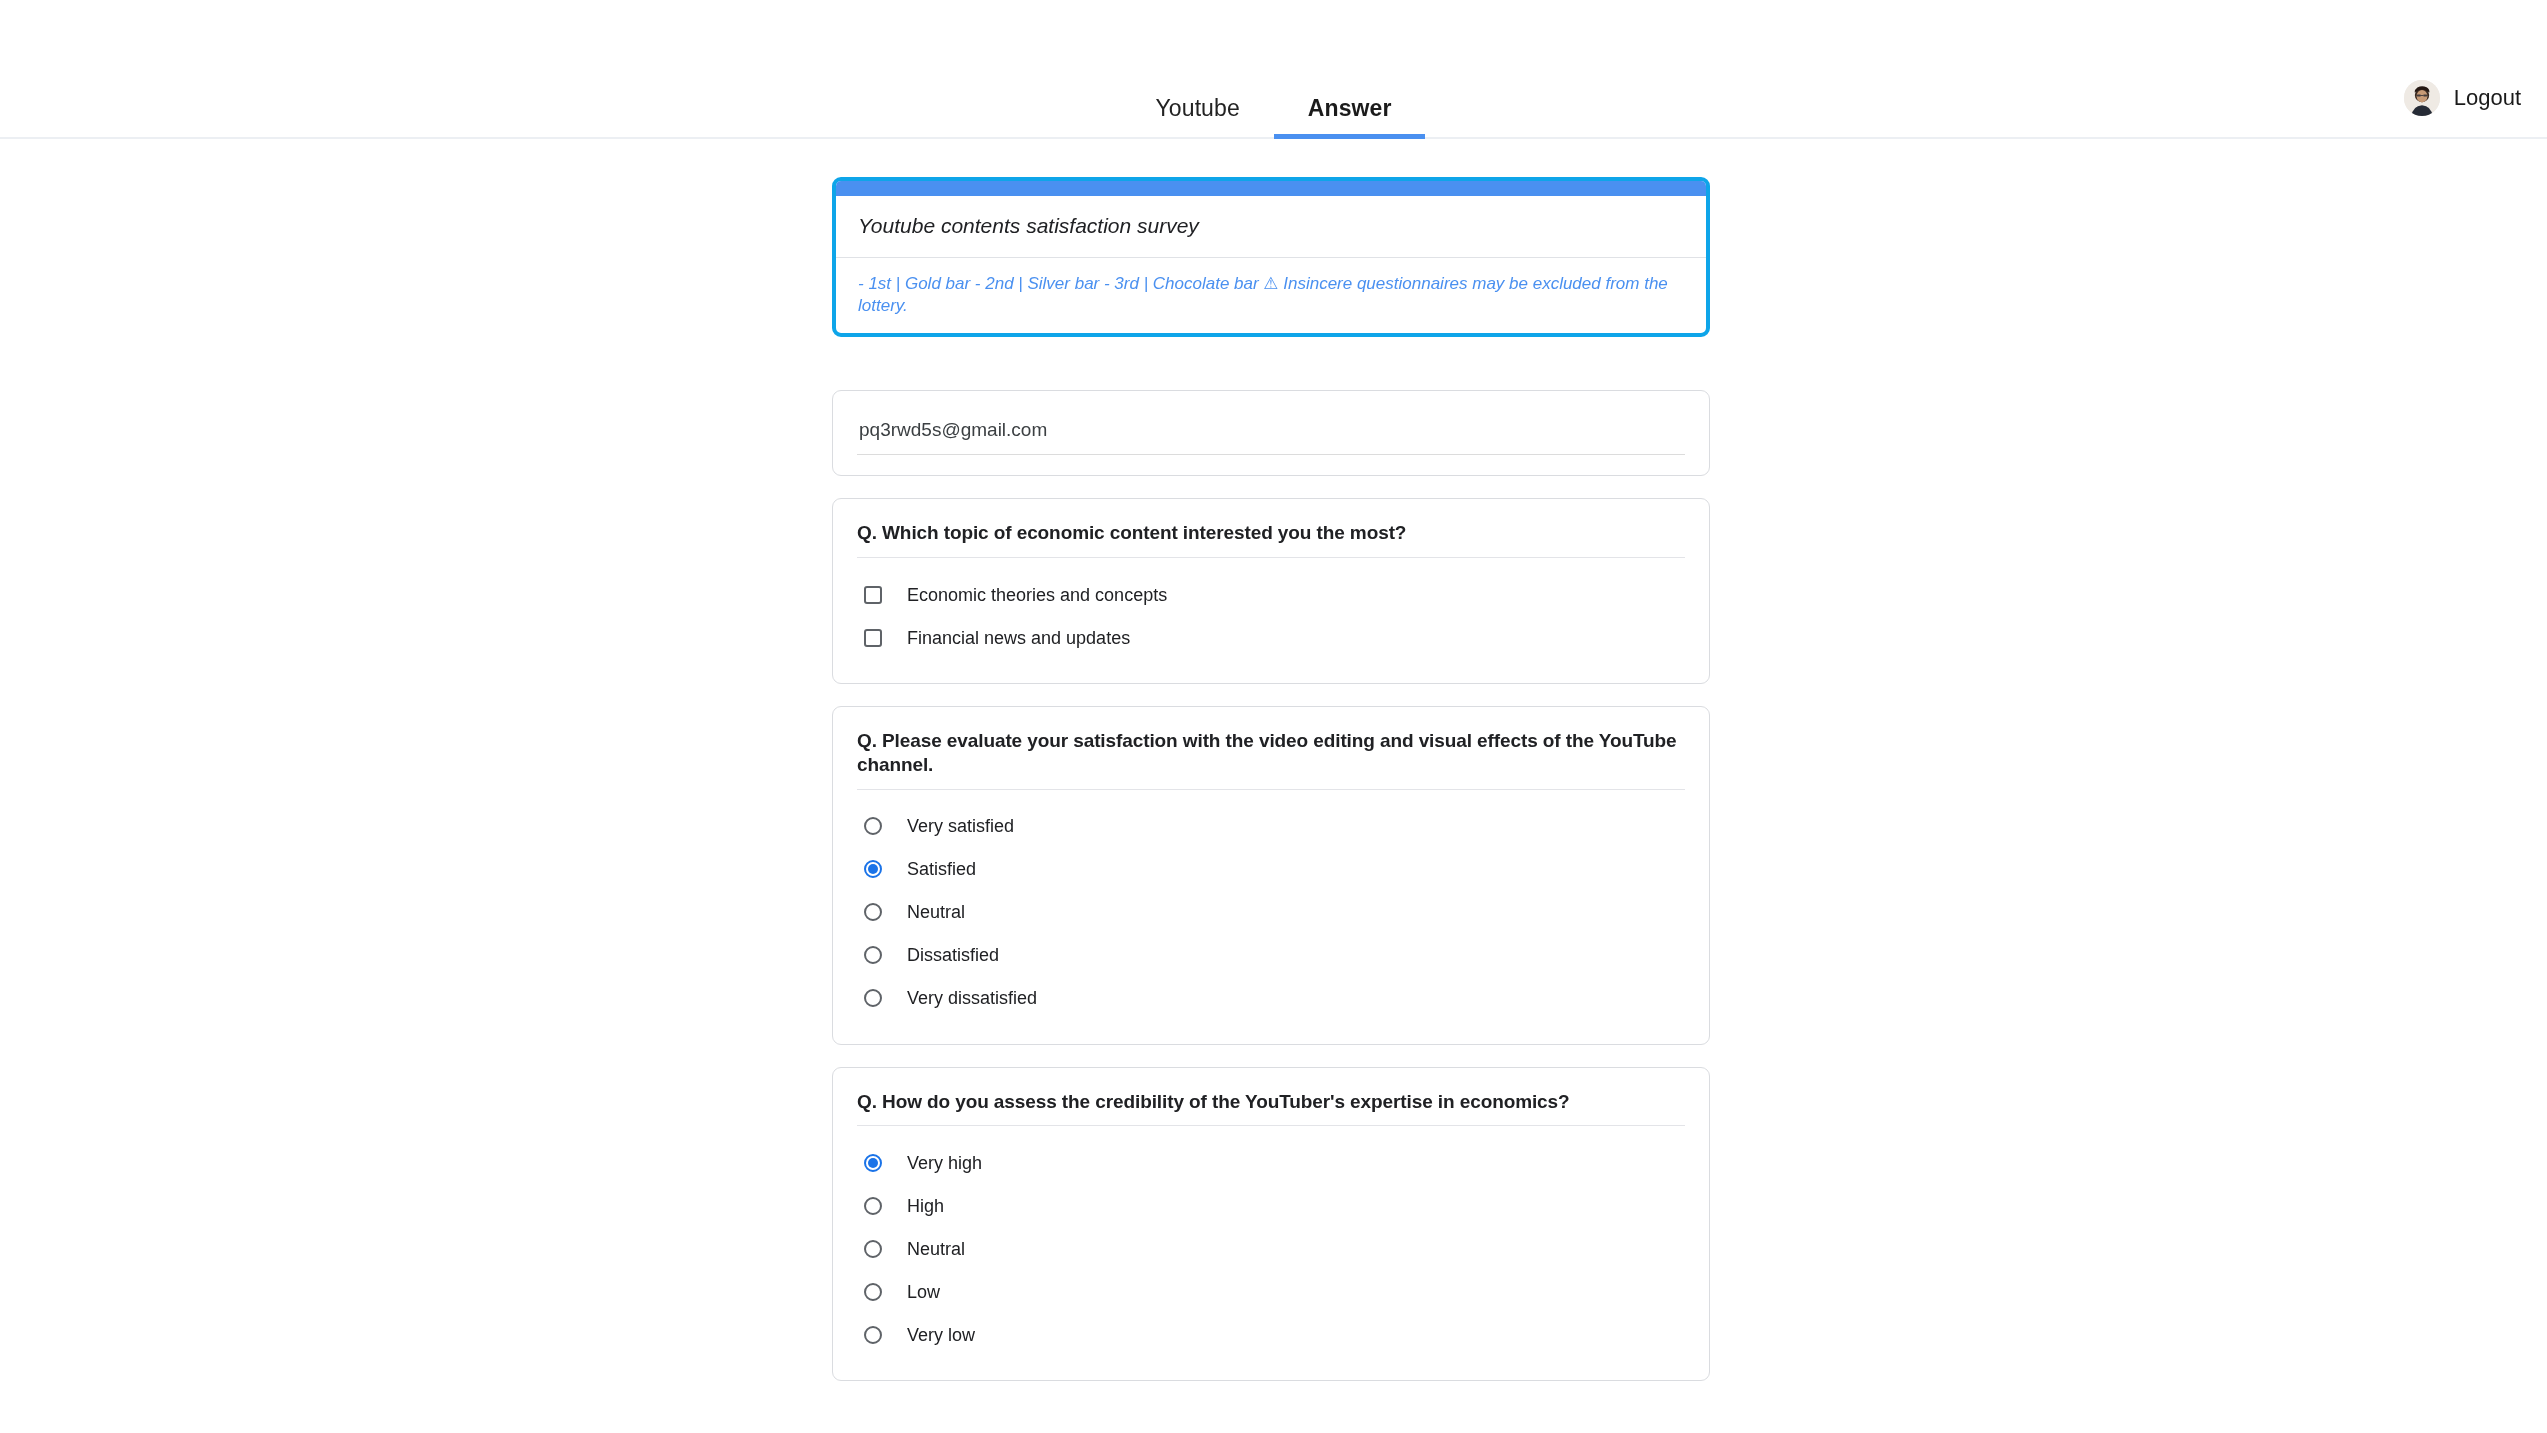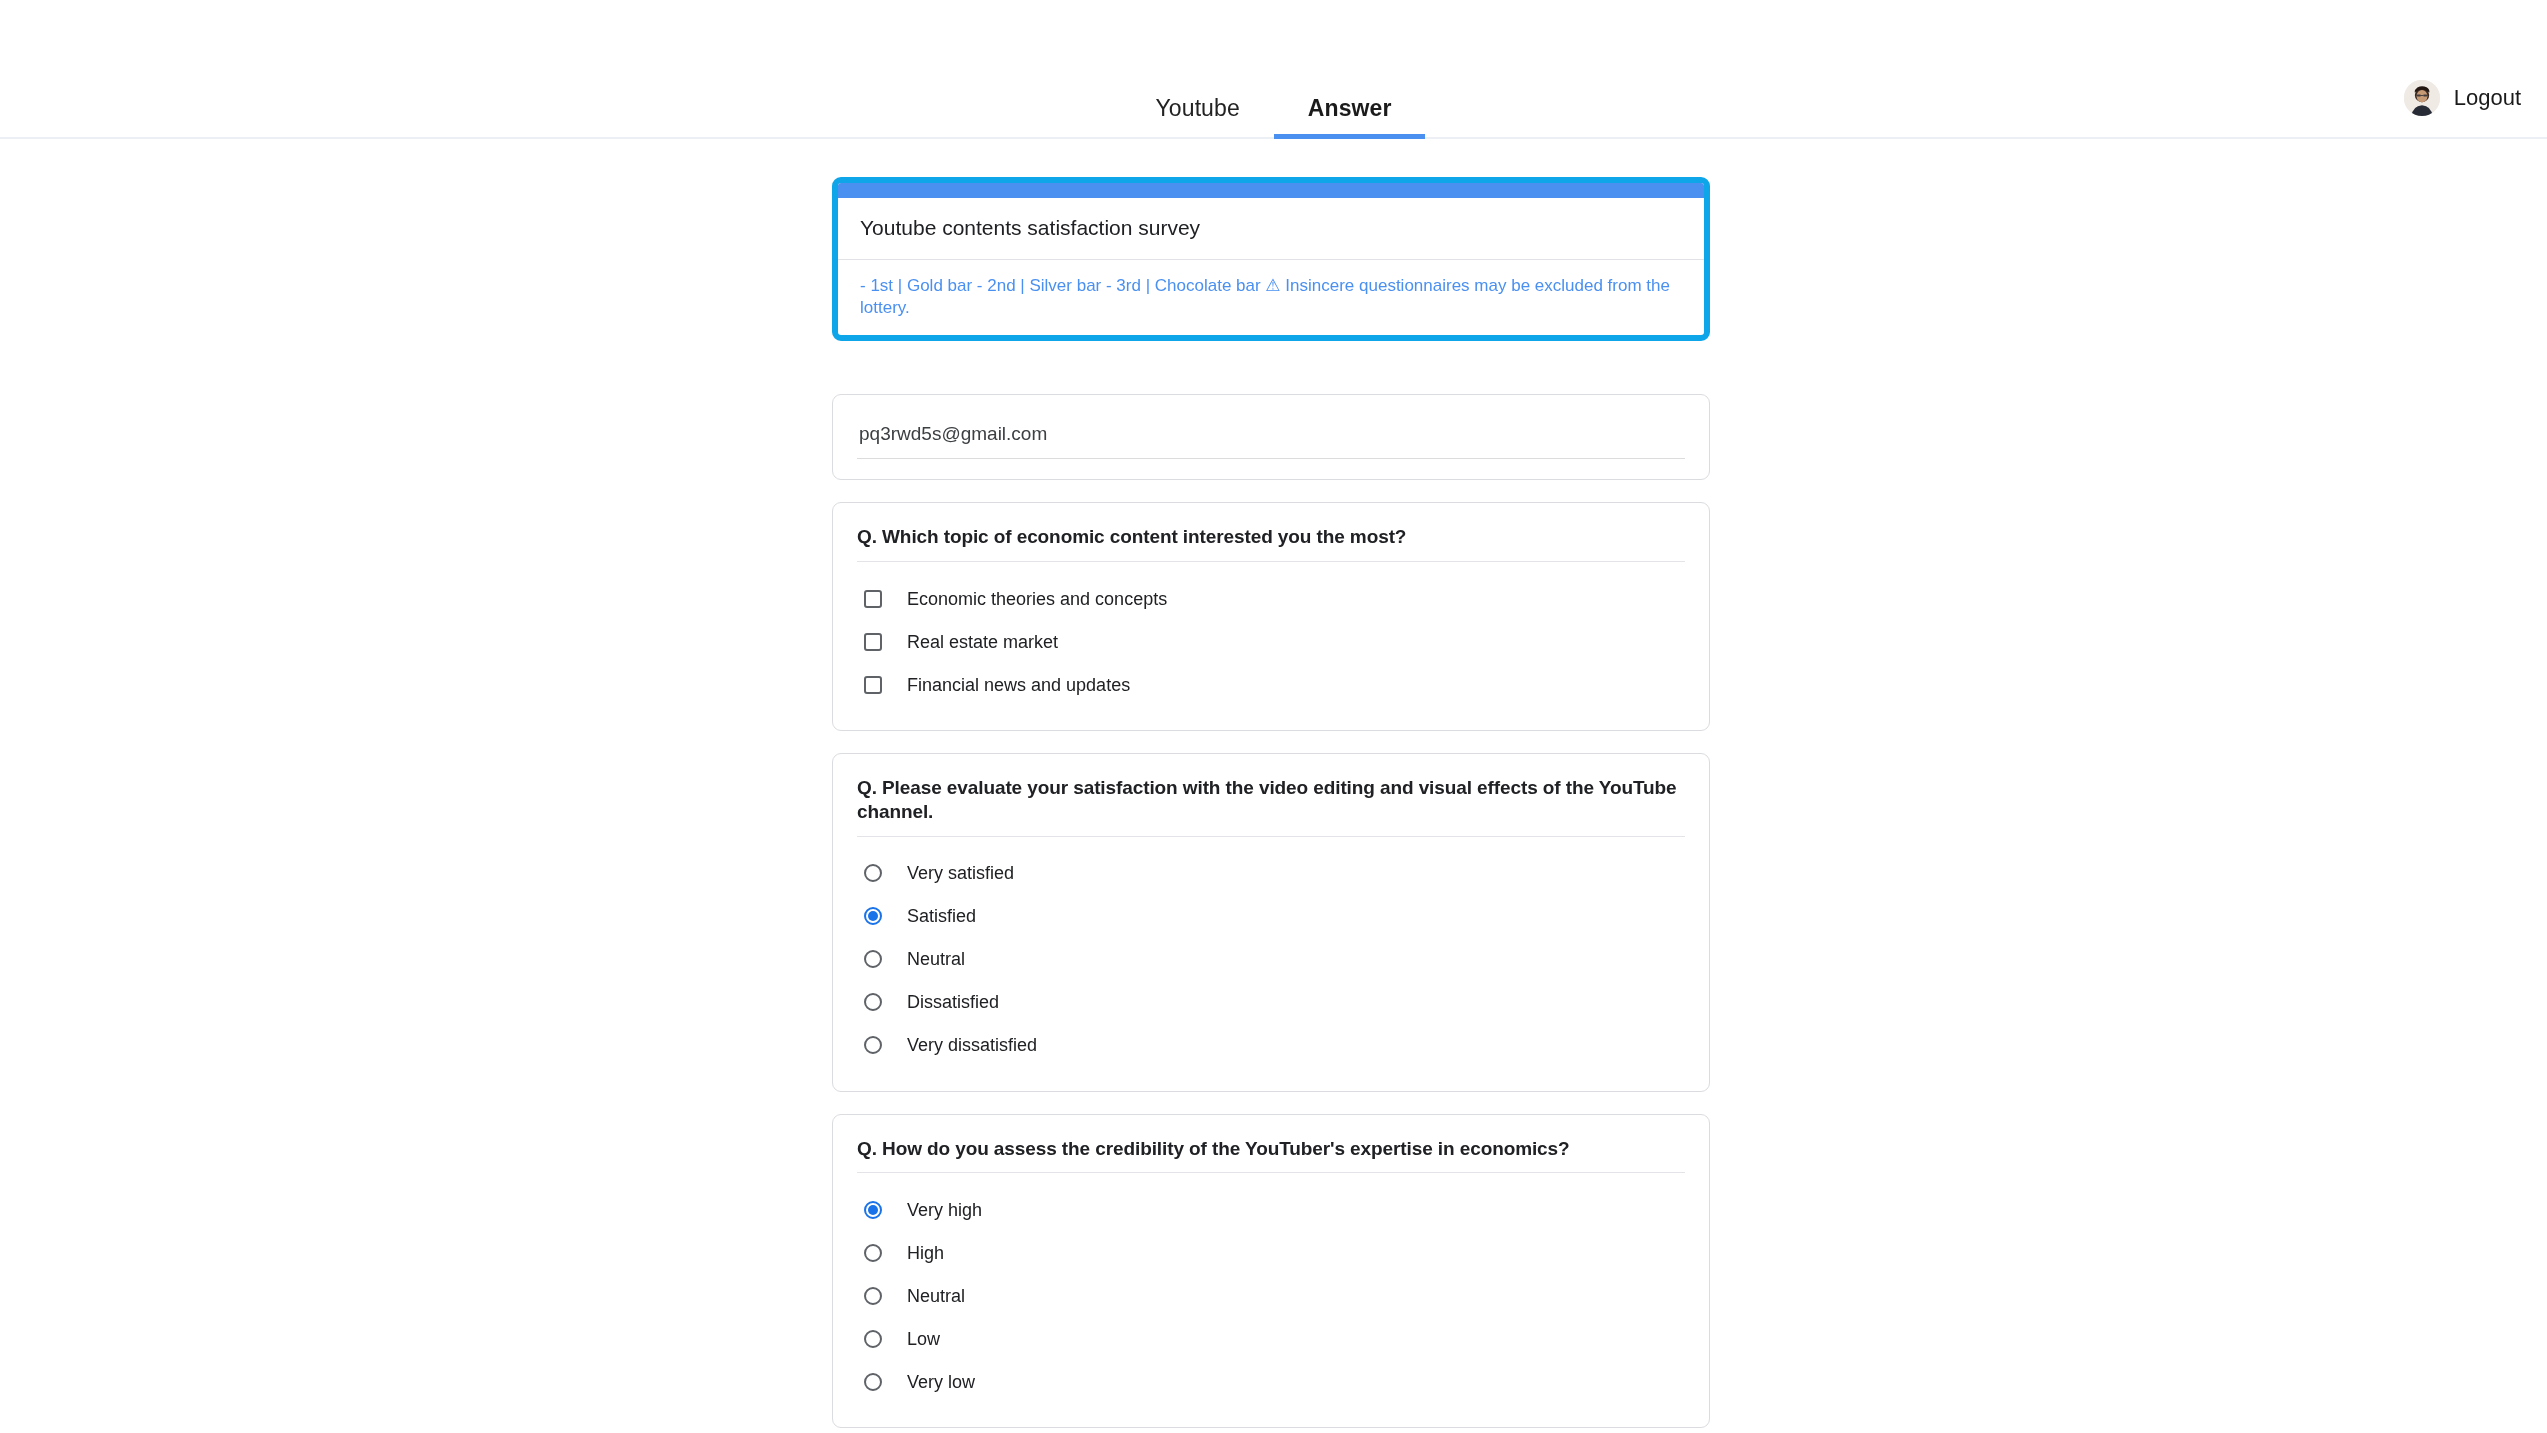--- a/index.html
+++ b/index.html
@@ -99,23 +99,24 @@
     background: #ffffff;
     border: 1px solid #dadce0;
     border-radius: 9px;
     margin-bottom: 22px;
     margin-top: 7px;
   }
 
   .survey-head {
     border-radius: 9px;
     overflow: hidden;
-    border: 6px solid #0ea5e9;
+    border: 4px solid #0ea5e9;
     background: #fff;
     margin-bottom: 53px;
+    font-style: italic;
   }
   .survey-head .accent {
     height: 15px;
     background: #4a90f0;
   }
   .survey-head .title-row {
     padding: 17px 22px 19px 22px;
     border-bottom: 1px solid #e0e2e6;
   }
   .survey-title {
@@ -272,24 +273,20 @@
 
     <div id="questions-host">
         <div class="card q-card">
           <div class="q-title">Q. Which topic of economic content interested you the most?</div>
           <div class="option-row">
             <span class="cbox"></span>
             <span class="option-label">Economic theories and concepts</span>
           </div>
           <div class="option-row">
             <span class="cbox"></span>
-            <span class="option-label">Real estate market</span>
-          </div>
-          <div class="option-row">
-            <span class="cbox"></span>
             <span class="option-label">Financial news and updates</span>
           </div>
         </div>
         <div class="card q-card">
           <div class="q-title">Q. Please evaluate your satisfaction with the video editing and visual effects of the YouTube channel.</div>
           <div class="option-row">
             <span class="radio"></span>
             <span class="option-label">Very satisfied</span>
           </div>
           <div class="option-row">

